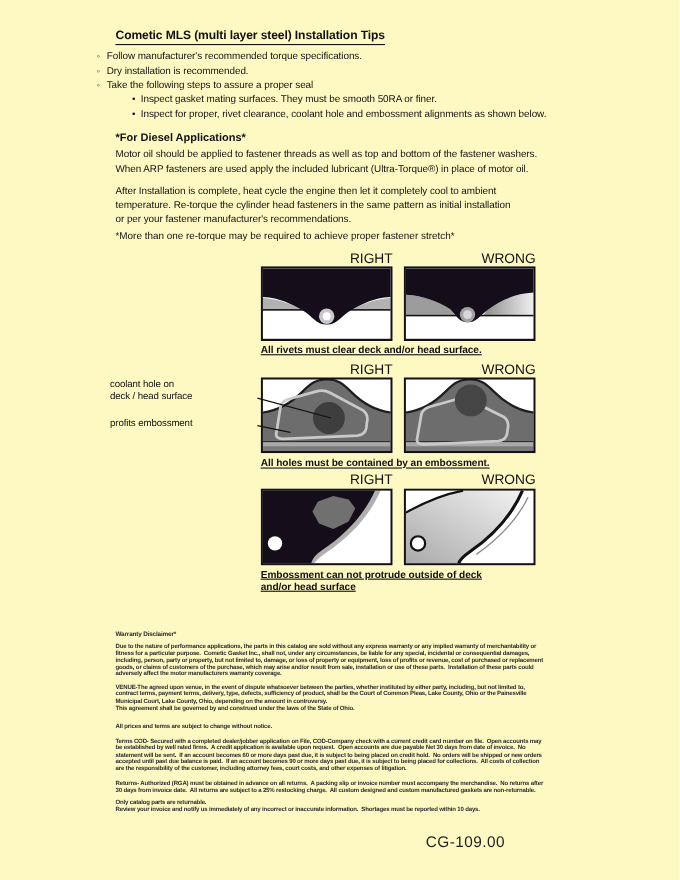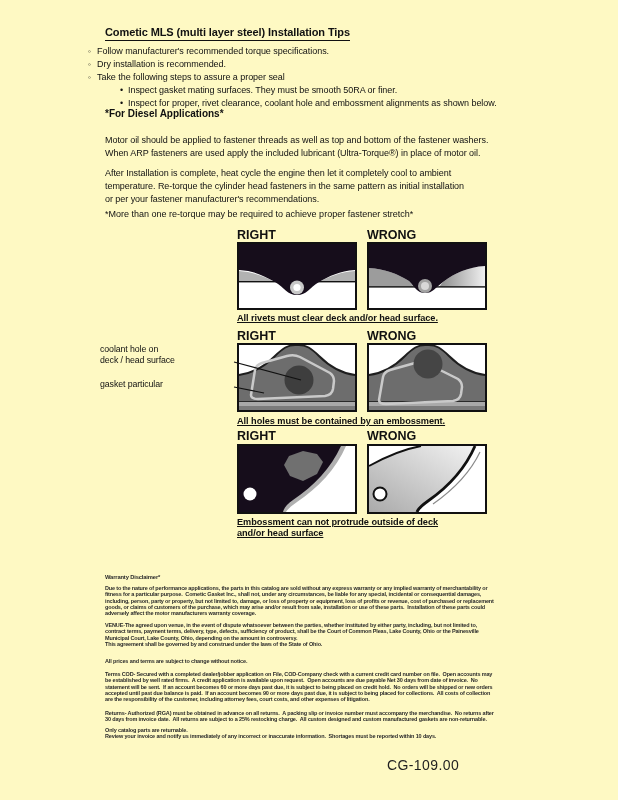--- a/index.html
+++ b/index.html
@@ -13,21 +13,21 @@
     border-bottom:1.5px solid #111;padding-bottom:2px;white-space:pre;
   }
   .body-txt{font-size:9px;line-height:13px;letter-spacing:-0.05px;white-space:pre;}
   .bullets{font-size:9px;line-height:13px;letter-spacing:-0.05px;}
   .b-row{display:flex;align-items:baseline;}
   .b-row .mk{width:9px;flex:0 0 9px;font-size:8px;}
   .b-row.sub{padding-left:32px;}
   .b-row.sub .mk{width:8px;flex:0 0 8px;font-size:9px;}
   .h2{font-size:10px;font-weight:bold;white-space:pre;}
   .note{font-size:9px;white-space:pre;}
-  .dg-label{font-size:12.5px;font-weight:bold;width:120px;text-align:left;}
+  .dg-label{font-size:12.5px;font-weight:normal;width:120px;text-align:right;}
   .dg-caption{font-size:9.2px;font-weight:600;line-height:10.5px;white-space:pre-line;letter-spacing:-0.05px;text-decoration:underline;}
   .anno{font-size:8.8px;line-height:10.5px;width:133px;text-align:left;white-space:pre-line;letter-spacing:-0.1px;}
   .dg{position:absolute;display:block;}
   .warranty{position:absolute;left:105px;top:574px;width:440px;color:#2b2b2b;}
   .w-p{position:absolute;font-size:5.5px;font-weight:bold;line-height:6.3px;
        letter-spacing:-0.15px;white-space:pre;}
   .w-h{font-size:5.8px;}
   .pagenum{font-size:14px;letter-spacing:0.4px;color:#1f1f1f;white-space:pre;}
 </style>
 </head>
@@ -53,21 +53,21 @@
     <div class="b-row sub">
       <span class="mk">•</span>
       <span>Inspect gasket mating surfaces.  They must be smooth 50RA or finer.</span>
     </div>
     <div class="b-row sub">
       <span class="mk">•</span>
       <span>Inspect for proper, rivet clearance, coolant hole and embossment alignments as shown below.</span>
     </div>
   </div>
 
-  <div class="abs h2" style="left:105px;top:108px;">*For Diesel Applications*</div>
+  <div class="abs h2" style="left:105px;top:120px;">*For Diesel Applications*</div>
   <div class="abs body-txt" style="left:105px;top:134px;">Motor oil should be applied to fastener threads as well as top and bottom of the fastener washers.
 When ARP fasteners are used apply the included lubricant (Ultra-Torque®) in place of motor oil.</div>
   <div class="abs body-txt" style="left:105px;top:167px;">After Installation is complete, heat cycle the engine then let it completely cool to ambient
 temperature. Re-torque the cylinder head fasteners in the same pattern as initial installation
 or per your fastener manufacturer's recommendations.</div>
   <div class="abs note" style="left:105px;top:209px;">*More than one re-torque may be required to achieve proper fastener stretch*</div>
 
   <div class="abs dg-label" style="left:237px;top:228px;">RIGHT</div>
   <div class="abs dg-label" style="left:367px;top:228px;">WRONG</div>
 
@@ -99,21 +99,21 @@
     <rect x="1" y="1" width="118" height="66" fill="none" stroke="#111" stroke-width="2"></rect>
   </svg>
 
   <div class="abs dg-caption" style="left:237px;top:313px;">All rivets must clear deck and/or head surface.</div>
 
   <div class="abs dg-label" style="left:237px;top:329px;">RIGHT</div>
   <div class="abs dg-label" style="left:367px;top:329px;">WRONG</div>
 
   <div class="abs anno" style="left:100px;top:344px;">coolant hole on
 deck / head surface</div>
-  <div class="abs anno" style="left:100px;top:379px;">gasket particular</div>
+  <div class="abs anno" style="left:100px;top:379px;">profits embossment</div>
 
   <svg class="abs" style="left:233px;top:354px;z-index:3;" width="72" height="44" viewBox="0 0 72 44">
     <line x1="1" y1="8" x2="68" y2="26" stroke="#111" stroke-width="1.1"></line>
     <line x1="1" y1="33" x2="31" y2="39" stroke="#111" stroke-width="1.1"></line>
   </svg>
 
   <svg class="dg" style="left:237px;top:343px;" width="120" height="69" viewBox="0 0 120 69">
     <rect x="0" y="0" width="120" height="69" fill="#ffffff"></rect>
     <path d="M2,32 C18,30 29,22 38,13 C46,5 51,2 58,2 L62,2 C69,2 74,5 82,13 C91,22 102,30 118,32 L118,67 L2,67 Z" fill="#6d6d6d"></path>
     <path d="M2,32 C18,30 29,22 38,13 C46,5 51,2 58,2 L62,2 C69,2 74,5 82,13 C91,22 102,30 118,32" fill="none" stroke="#1e1e1e" stroke-width="2"></path>

